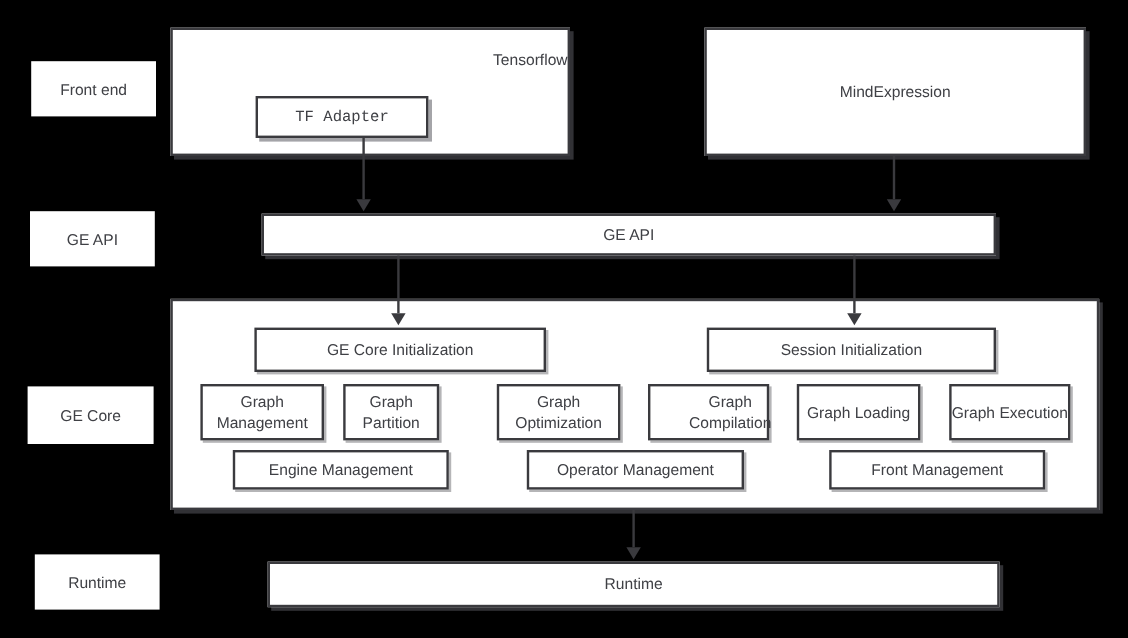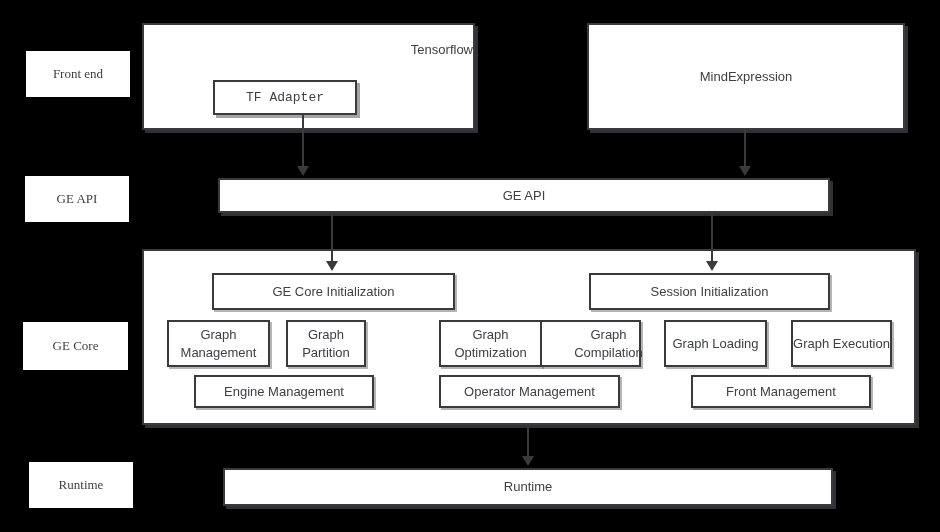--- a/index.html
+++ b/index.html
@@ -31,21 +31,20 @@
   }
   .row-label {
     position: absolute;
     box-sizing: border-box;
     background: #ffffff;
     display: flex;
     align-items: center;
     justify-content: center;
     font-size: 13px;
     color: var(--text, #3f4045);
-    font-family: Liberation Serif, serif;
   }
   
   .lbl-frontend { left: 26px;  top: 51px;  width: 104px; height: 46px; }
   .lbl-geapi    { left: 25px;  top: 176px; width: 104px; height: 46px; }
   .lbl-gecore   { left: 23px;  top: 322px; width: 105px; height: 48px; }
   .lbl-runtime  { left: 29px;  top: 462px; width: 104px; height: 46px; }
 
   
   .tensorflow {
     left: 142px; top: 23px; width: 333px; height: 107px;
@@ -68,21 +67,21 @@
   
   .ge-core-container {
     left: 142px; top: 249px; width: 774px; height: 176px;
     display: block;
   }
   .ge-core-container .box { box-shadow: 2px 2px 0 rgba(90, 90, 96, 0.45); }
   .init-a { left: 68px;  top: 22px; width: 243px; height: 37px; }
   .init-b { left: 445px; top: 22px; width: 241px; height: 37px; }
   .s0 { left: 23px;  top: 69px; width: 103px; height: 47px; }
   .s1 { left: 142px; top: 69px; width: 80px; height: 47px; }
-  .s2 { left: 270px; top: 69px; width: 103px; height: 47px; margin-left: 25px; }
+  .s2 { left: 270px; top: 69px; width: 103px; height: 47px; }
   .s3 { left: 396px; top: 69px; width: 101px; height: 47px; padding-left: 36px; }
   .s4 { left: 520px; top: 69px; width: 103px; height: 47px; }
   .s5 { left: 647px; top: 69px; width: 101px; height: 47px; }
   .m0 { left: 50px;  top: 124px; width: 180px; height: 33px; }
   .m1 { left: 295px; top: 124px; width: 181px; height: 33px; }
   .m2 { left: 547px; top: 124px; width: 180px; height: 33px; }
 
   
   .arrow {
     position: absolute;

